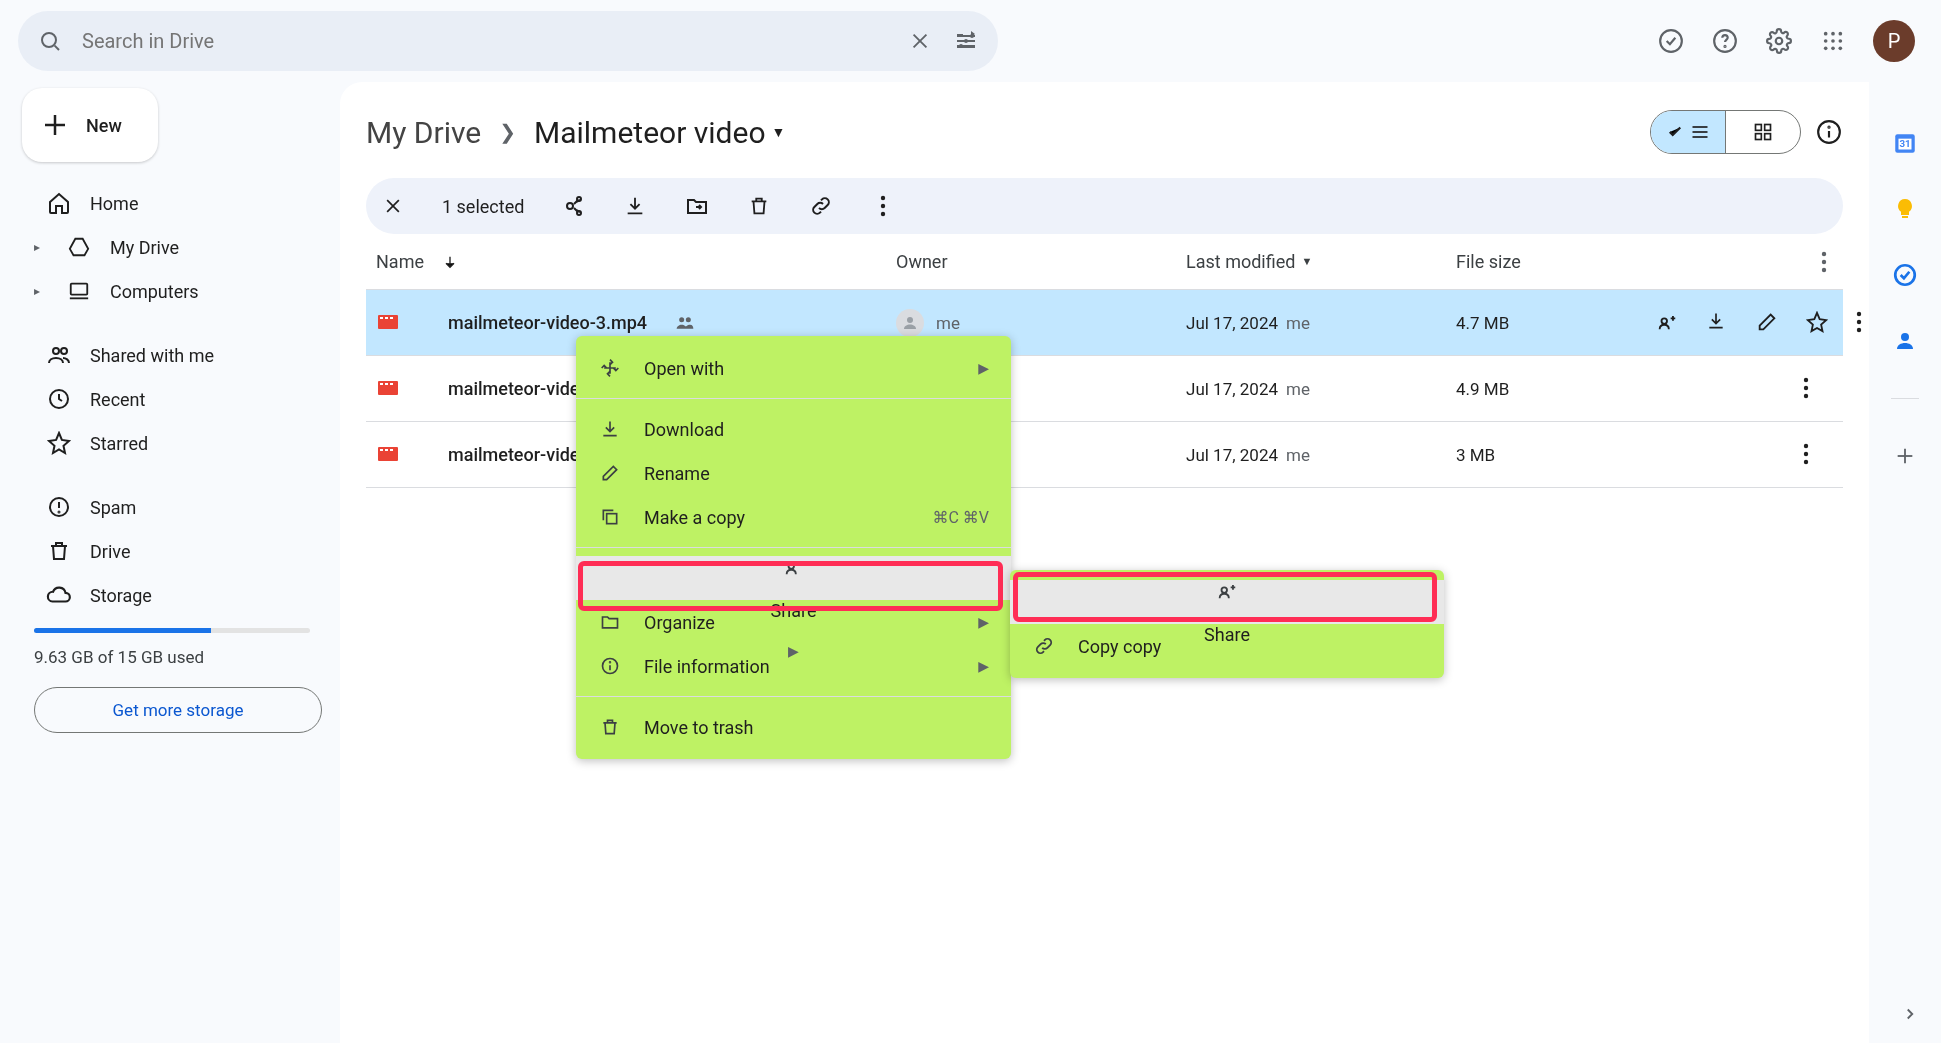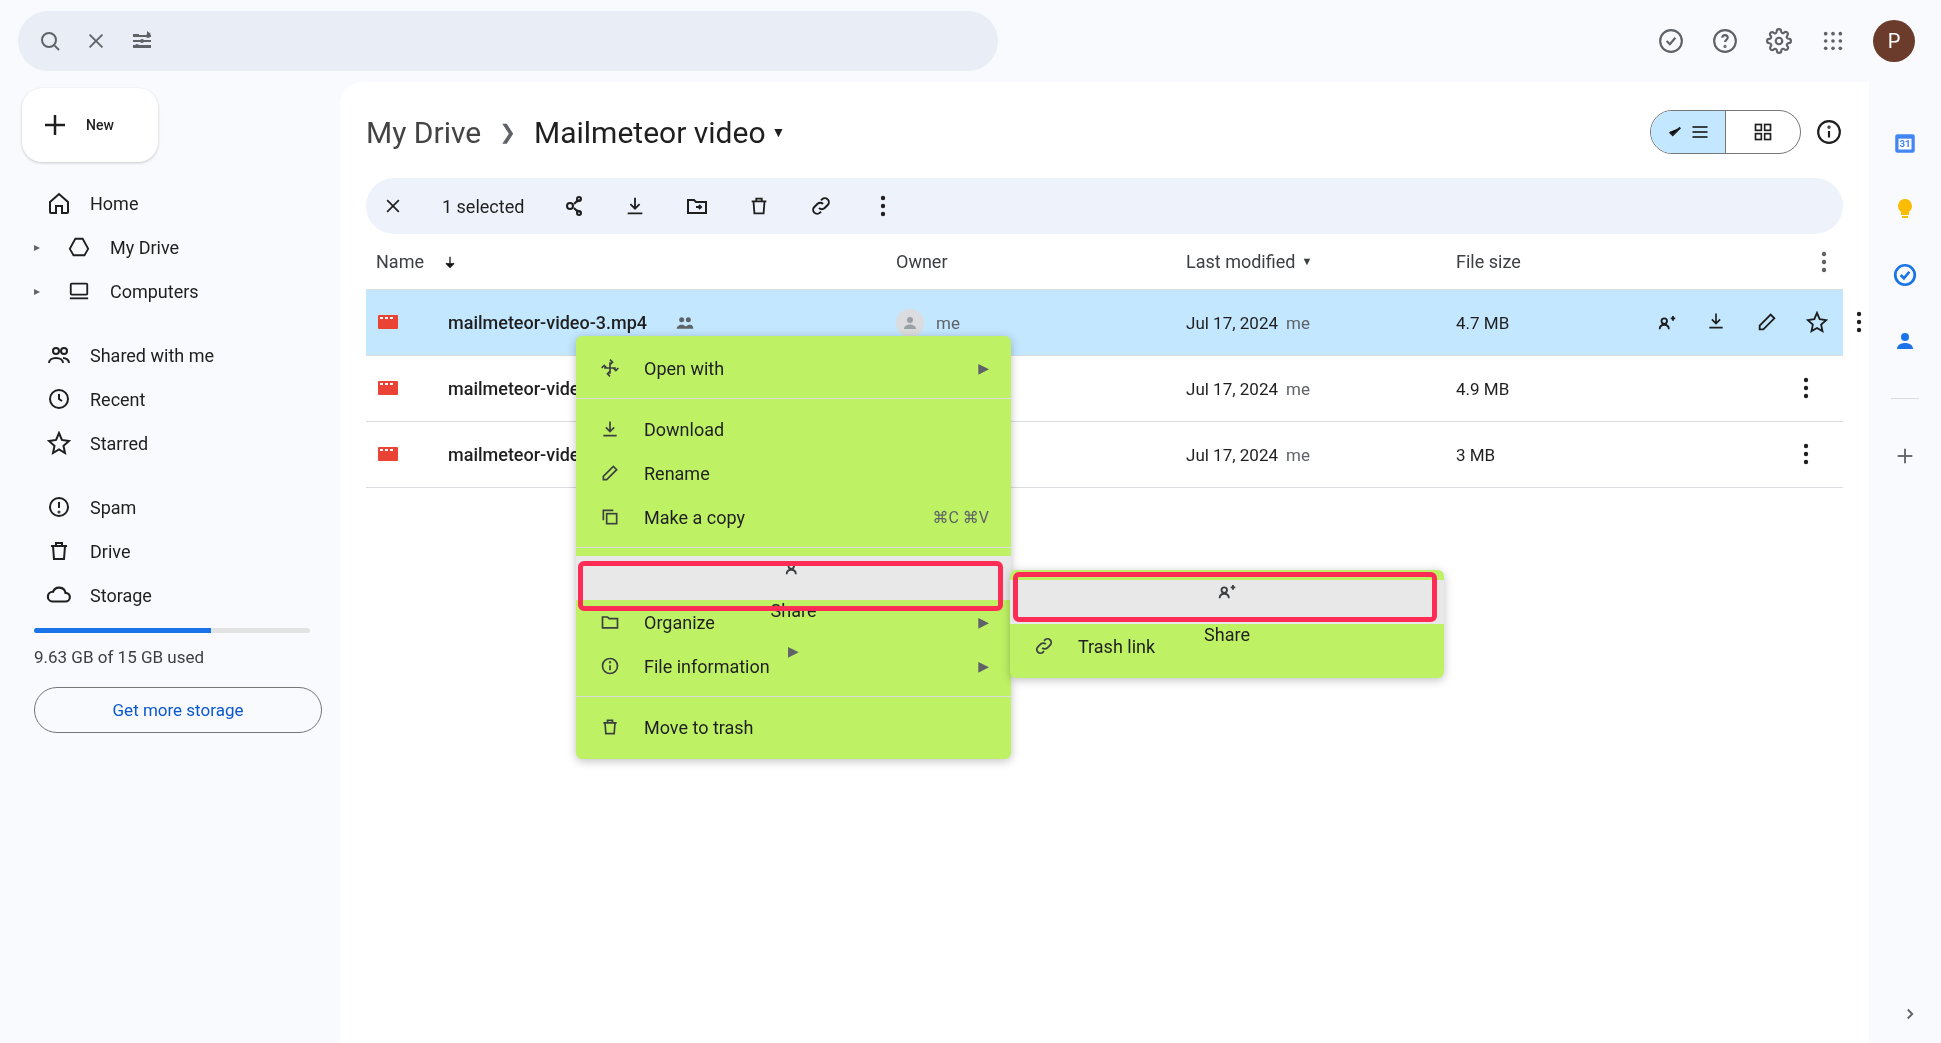--- a/index.html
+++ b/index.html
@@ -13,21 +13,21 @@
   .search-wrap { flex:0 0 980px; display:flex; align-items:center; }
   .search { background:#e9eef6; border-radius:40px; height:60px; flex:1; display:flex; align-items:center; padding:0 18px; gap:18px; }
   .search input { border:none; background:transparent; font-size:20px; flex:1; outline:none; color:#5f6368;}
   .header-right { margin-left:auto; display:flex; align-items:center; gap:26px; padding-right:8px;}
   .hicon { width:28px; height:28px; color:#5f6368; display:flex; align-items:center; justify-content:center; cursor:pointer;}
   .avatar { width:42px; height:42px; border-radius:50%; background:#6b3c2b; color:#fff; display:flex; align-items:center; justify-content:center; font-size:20px;}
 
   
   .body { display:flex; height:calc(100% - 82px); }
   .sidebar { width:340px; padding:6px 18px 0 22px; }
-  .new-btn { width:136px; height:74px; border-radius:20px; background:#fff; box-shadow:0 1px 3px rgba(0,0,0,0.2); display:flex; align-items:center; gap:16px; padding-left:18px; font-size:14px; font-weight:500; cursor:pointer; margin-bottom:20px;}
+  .new-btn { width:136px; height:74px; border-radius:20px; background:#fff; box-shadow:0 1px 3px rgba(0,0,0,0.2); display:flex; align-items:center; gap:16px; padding-left:18px; font-size:18px; font-weight:500; cursor:pointer; margin-bottom:20px;}
   .nav { display:flex; flex-direction:column; gap:2px; }
   .nav-item { display:flex; align-items:center; gap:18px; height:42px; padding:0 16px 0 24px; border-radius:30px; font-size:18px; color:#1f1f1f; cursor:pointer;}
   .nav-item .ic { width:26px; height:26px; color:#1f1f1f; display:flex; align-items:center; justify-content:center;}
   .nav-item.tree { padding-left:12px; }
   .nav-item.tree .arrow{ width:14px; font-size:12px; color:#5f6368;}
   .nav-group-gap { height:18px; }
   .storage-bar { margin:10px 12px 0 12px; height:5px; background:#e3e3e3; border-radius:3px; overflow:hidden;}
   .storage-bar .fill{ height:100%; background:#1a73e8;}
   .storage-label{ margin:12px 0 18px 12px; font-size:17px; color:#3c4043;}
   .get-more{ margin-left:12px; border:1px solid #747775; color:#0b57d0; background:transparent; padding:12px 26px; border-radius:30px; font-size:17px; cursor:pointer;}
@@ -89,20 +89,21 @@
 <div class="header">
 
   <div class="search-wrap">
     <div class="search">
       <span class="hicon">
         <svg width="24" height="24" viewBox="0 0 24 24" fill="none" stroke="#5f6368" stroke-width="2">
             <circle cx="11" cy="11" r="7"></circle>
             <line x1="21" y1="21" x2="16.65" y2="16.65"></line>
           </svg>
       </span>
+      <input placeholder="Search in Drive" style="">
       <span class="hicon">
         <svg width="22" height="22" viewBox="0 0 24 24" stroke="#5f6368" stroke-width="2">
             <line x1="5" y1="5" x2="19" y2="19"></line>
             <line x1="19" y1="5" x2="5" y2="19"></line>
           </svg>
       </span>
       <span class="hicon">
         <svg width="24" height="24" viewBox="0 0 24 24" fill="#5f6368">
             <path d="M3 17h6v2H3zm0-6h12v2H3zm0-6h18v2H3zm18 14l-4-3v6z" transform="scale(1 -1) translate(0 -24)"></path>
             <circle cx="18" cy="7" r="2"></circle>
@@ -596,21 +597,21 @@
             </svg>
           </span>
         <span class="lab">Share</span>
       </div>
       <div class="mi">
         <span class="ic">
             <svg width="22" height="22" viewBox="0 0 24 24" fill="none" stroke="#3c4043" stroke-width="2">
               <path d="M10 14a4 4 0 005.66 0l3-3a4 4 0 00-5.66-5.66l-1 1M14 10a4 4 0 00-5.66 0l-3 3a4 4 0 005.66 5.66l1-1"></path>
             </svg>
           </span>
-        <span class="lab">Trash link</span>
+        <span class="lab">Copy copy</span>
       </div>
     </div>
     <div class="hl-box" style="left:673px; top:490px; width:424px; height:50px;"></div>
 
   </div>
 
   <div class="rail">
     <span class="app">
         <svg width="26" height="26" viewBox="0 0 24 24">
           <rect x="3" y="4" width="18" height="17" rx="2" fill="#4285f4"></rect>

